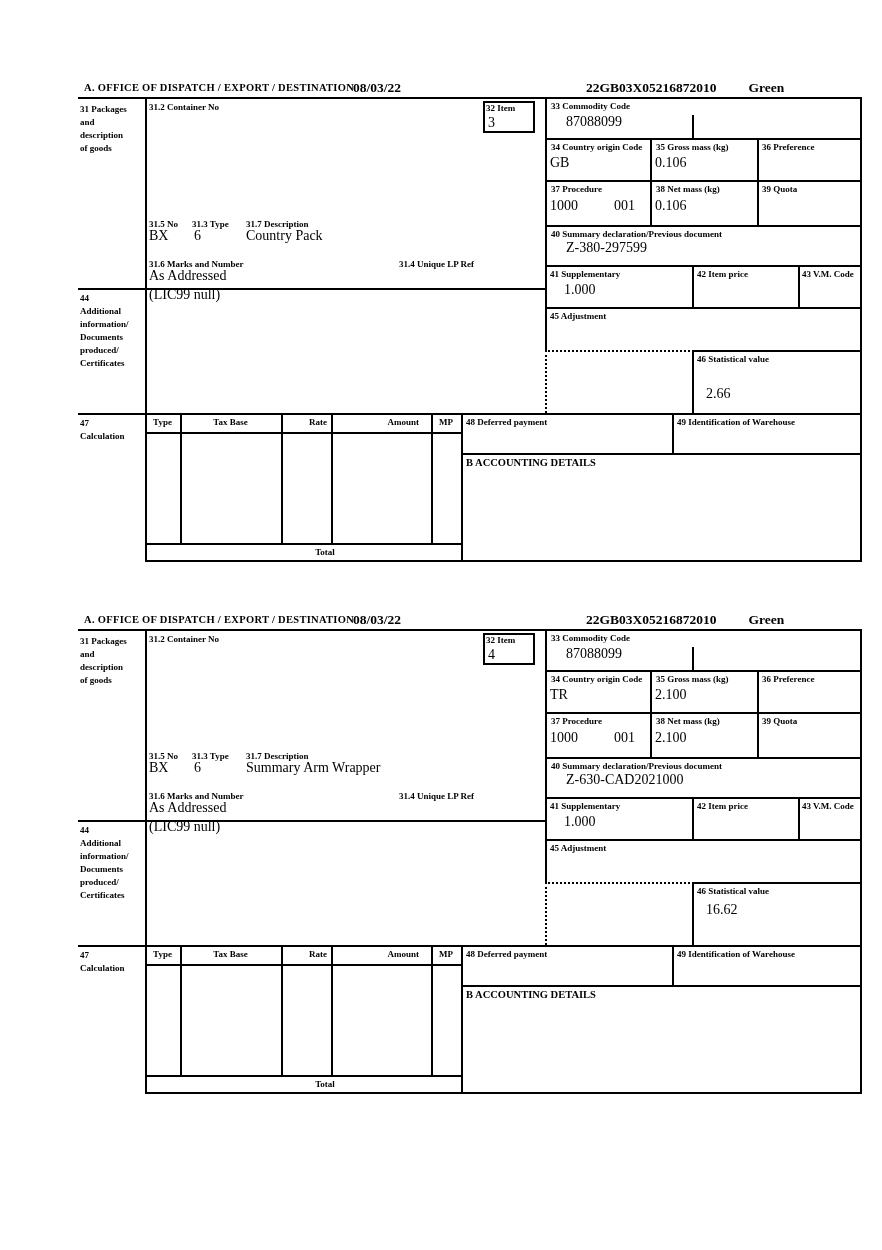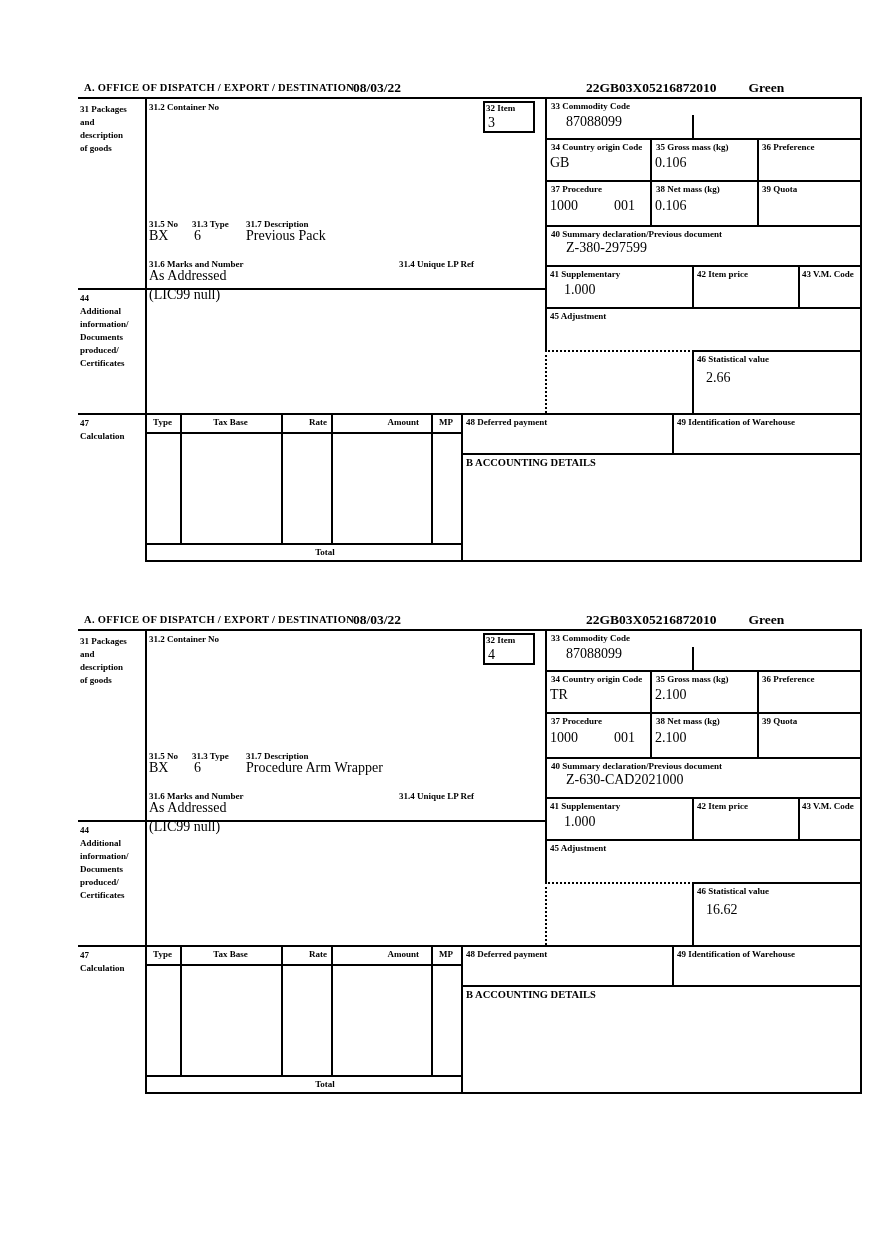--- a/index.html
+++ b/index.html
@@ -90,28 +90,28 @@
     <div class="lbl" style="left:684px;top:102px">39 Quota</div>
 
     <div class="lbl" style="left:473px;top:147px">40 Summary declaration/Previous document</div>
     <div class="val" style="left:488px;top:158px">Z-380-297599</div>
     <div class="lbl" style="left:472px;top:187px">41 Supplementary</div>
     <div class="val" style="left:486px;top:200px">1.000</div>
     <div class="lbl" style="left:619px;top:187px">42 Item price</div>
     <div class="lbl" style="left:724px;top:187px">43 V.M. Code</div>
     <div class="lbl" style="left:472px;top:229px">45 Adjustment</div>
     <div class="lbl" style="left:619px;top:272px">46 Statistical value</div>
-    <div class="val" style="left:628px;top:288px">2.66</div>
+    <div class="val" style="left:628px;top:304px">2.66</div>
 
     <div class="lbl" style="left:71px;top:137px">31.5 No</div>
     <div class="lbl" style="left:114px;top:137px">31.3 Type</div>
     <div class="lbl" style="left:168px;top:137px">31.7 Description</div>
     <div class="val" style="left:71px;top:146px">BX</div>
     <div class="val" style="left:116px;top:146px">6</div>
-    <div class="val" style="left:168px;top:146px">Previous Pack</div>
+    <div class="val" style="left:168px;top:146px">Country Pack</div>
     <div class="lbl" style="left:71px;top:177px">31.6 Marks and Number</div>
     <div class="lbl" style="left:321px;top:177px">31.4 Unique LP Ref</div>
     <div class="val" style="left:71px;top:186px">As Addressed</div>
 
     <div class="colline" style="left:2px;top:210px">44</div>
     <div class="colline" style="left:2px;top:223px">Additional</div>
     <div class="colline" style="left:2px;top:236px">information/</div>
     <div class="colline" style="left:2px;top:249px">Documents</div>
     <div class="colline" style="left:2px;top:262px">produced/</div>
     <div class="colline" style="left:2px;top:275px">Certificates</div>
@@ -200,21 +200,21 @@
     <div class="lbl" style="left:724px;top:187px">43 V.M. Code</div>
     <div class="lbl" style="left:472px;top:229px">45 Adjustment</div>
     <div class="lbl" style="left:619px;top:272px">46 Statistical value</div>
     <div class="val" style="left:628px;top:288px">16.62</div>
 
     <div class="lbl" style="left:71px;top:137px">31.5 No</div>
     <div class="lbl" style="left:114px;top:137px">31.3 Type</div>
     <div class="lbl" style="left:168px;top:137px">31.7 Description</div>
     <div class="val" style="left:71px;top:146px">BX</div>
     <div class="val" style="left:116px;top:146px">6</div>
-    <div class="val" style="left:168px;top:146px">Procedure Arm Wrapper</div>
+    <div class="val" style="left:168px;top:146px">Summary Arm Wrapper</div>
     <div class="lbl" style="left:71px;top:177px">31.6 Marks and Number</div>
     <div class="lbl" style="left:321px;top:177px">31.4 Unique LP Ref</div>
     <div class="val" style="left:71px;top:186px">As Addressed</div>
 
     <div class="colline" style="left:2px;top:210px">44</div>
     <div class="colline" style="left:2px;top:223px">Additional</div>
     <div class="colline" style="left:2px;top:236px">information/</div>
     <div class="colline" style="left:2px;top:249px">Documents</div>
     <div class="colline" style="left:2px;top:262px">produced/</div>
     <div class="colline" style="left:2px;top:275px">Certificates</div>

